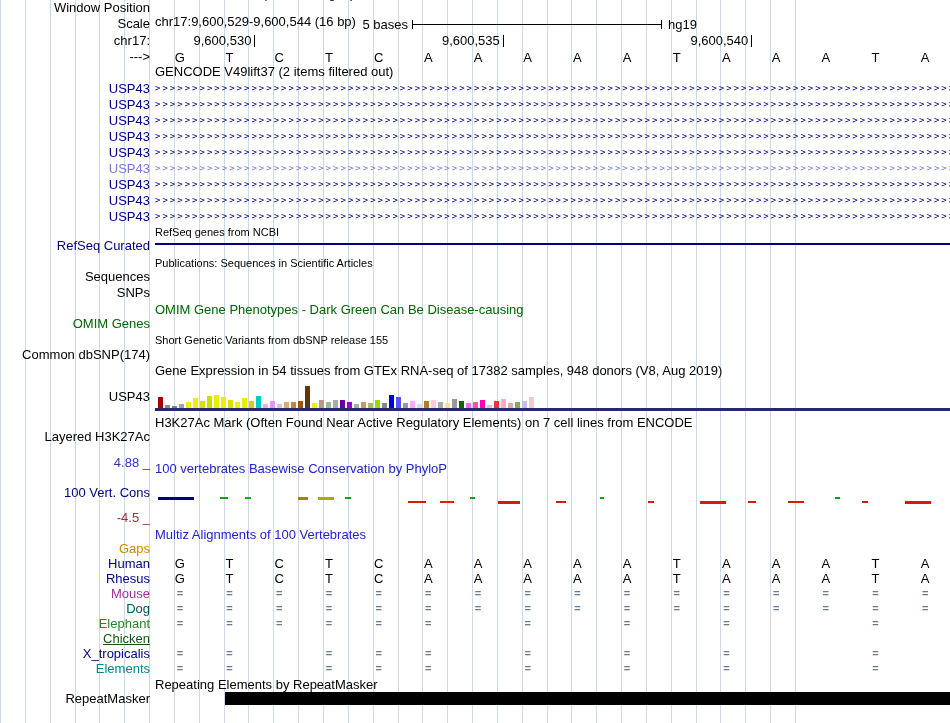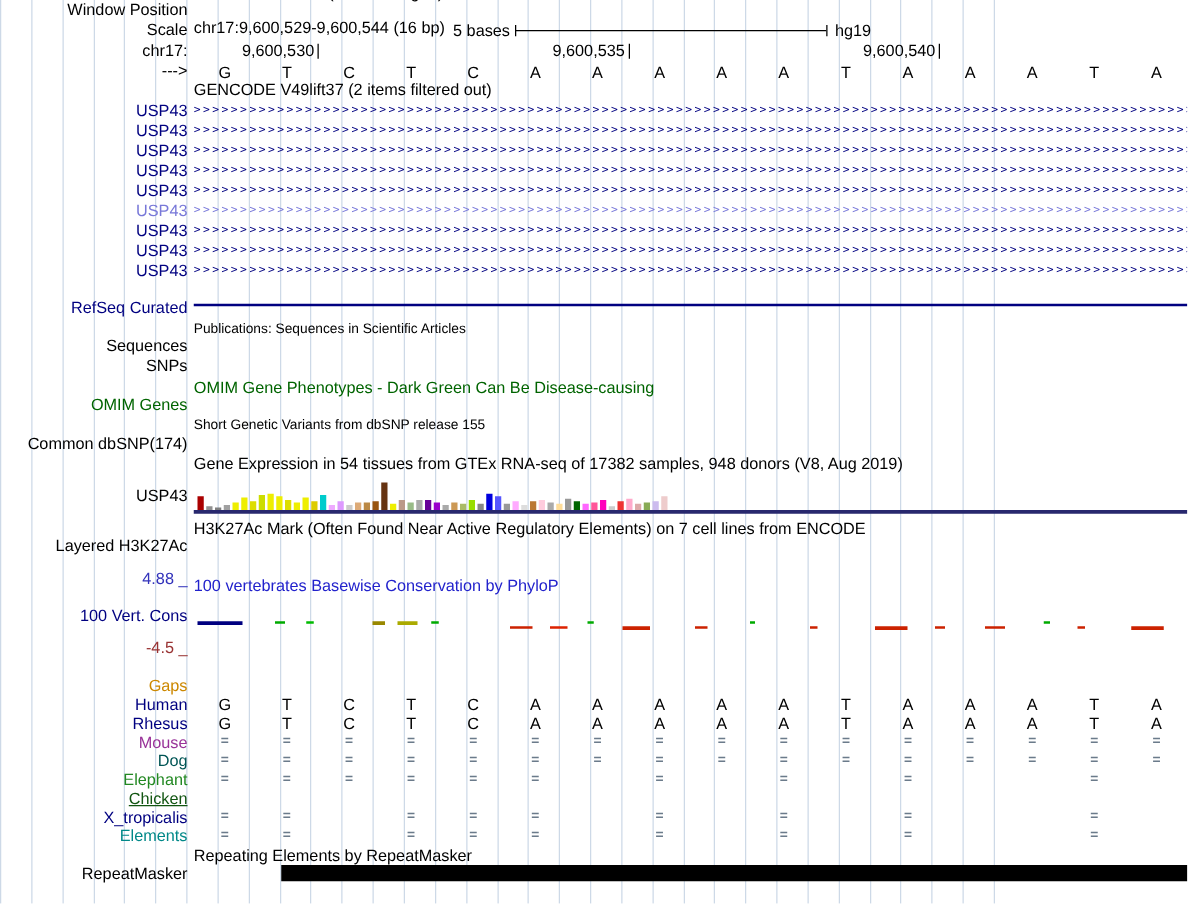--- a/index.html
+++ b/index.html
@@ -156,20 +156,21 @@
         <div class="gene-row" style="top: 193px;">
           <div class="gene-label" style="color: rgb(0, 0, 128);">USP43</div>
           <div class="arrow-line" style="color: rgb(0, 0, 128);">&gt;&gt;&gt;&gt;&gt;&gt;&gt;&gt;&gt;&gt;&gt;&gt;&gt;&gt;&gt;&gt;&gt;&gt;&gt;&gt;&gt;&gt;&gt;&gt;&gt;&gt;&gt;&gt;&gt;&gt;&gt;&gt;&gt;&gt;&gt;&gt;&gt;&gt;&gt;&gt;&gt;&gt;&gt;&gt;&gt;&gt;&gt;&gt;&gt;&gt;&gt;&gt;&gt;&gt;&gt;&gt;&gt;&gt;&gt;&gt;&gt;&gt;&gt;&gt;&gt;&gt;&gt;&gt;&gt;&gt;&gt;&gt;&gt;&gt;&gt;&gt;&gt;&gt;&gt;&gt;&gt;&gt;&gt;&gt;&gt;&gt;&gt;&gt;&gt;&gt;&gt;&gt;&gt;&gt;&gt;&gt;&gt;&gt;&gt;&gt;&gt;&gt;&gt;&gt;&gt;&gt;&gt;&gt;&gt;&gt;&gt;&gt;&gt;&gt;&gt;&gt;&gt;&gt;&gt;&gt;&gt;&gt;&gt;&gt;&gt;&gt;&gt;&gt;&gt;&gt;</div>
         </div>
         <div class="gene-row" style="top: 209px;">
           <div class="gene-label" style="color: rgb(0, 0, 128);">USP43</div>
           <div class="arrow-line" style="color: rgb(0, 0, 128);">&gt;&gt;&gt;&gt;&gt;&gt;&gt;&gt;&gt;&gt;&gt;&gt;&gt;&gt;&gt;&gt;&gt;&gt;&gt;&gt;&gt;&gt;&gt;&gt;&gt;&gt;&gt;&gt;&gt;&gt;&gt;&gt;&gt;&gt;&gt;&gt;&gt;&gt;&gt;&gt;&gt;&gt;&gt;&gt;&gt;&gt;&gt;&gt;&gt;&gt;&gt;&gt;&gt;&gt;&gt;&gt;&gt;&gt;&gt;&gt;&gt;&gt;&gt;&gt;&gt;&gt;&gt;&gt;&gt;&gt;&gt;&gt;&gt;&gt;&gt;&gt;&gt;&gt;&gt;&gt;&gt;&gt;&gt;&gt;&gt;&gt;&gt;&gt;&gt;&gt;&gt;&gt;&gt;&gt;&gt;&gt;&gt;&gt;&gt;&gt;&gt;&gt;&gt;&gt;&gt;&gt;&gt;&gt;&gt;&gt;&gt;&gt;&gt;&gt;&gt;&gt;&gt;&gt;&gt;&gt;&gt;&gt;&gt;&gt;&gt;&gt;&gt;&gt;&gt;&gt;</div>
         </div>
       </div>
 
+    <div class="track-title small" style="top:225px">RefSeq genes from NCBI</div>
     <div class="row-label c-navy" style="top:239px">RefSeq Curated</div>
     <div class="refseq-line"></div>
 
     <div class="track-title small" style="top:256px">Publications: Sequences in Scientific Articles</div>
     <div class="row-label" style="top:270px">Sequences</div>
     <div class="row-label" style="top:286px">SNPs</div>
 
     <div class="track-title c-omim" style="top:303px">OMIM Gene Phenotypes - Dark Green Can Be Disease-causing</div>
     <div class="row-label c-omim" style="top:317px">OMIM Genes</div>
 
@@ -258,20 +259,21 @@
         <div class="cons-mark" style="left: 493px; width: 6px; height: 2px; top: 9px; background: rgb(204, 34, 0);"></div>
         <div class="cons-mark" style="left: 545px; width: 26px; height: 3px; top: 9px; background: rgb(204, 34, 0);"></div>
         <div class="cons-mark" style="left: 593px; width: 8px; height: 2px; top: 9px; background: rgb(204, 34, 0);"></div>
         <div class="cons-mark" style="left: 633px; width: 16px; height: 2px; top: 9px; background: rgb(204, 34, 0);"></div>
         <div class="cons-mark" style="left: 680px; width: 5px; height: 2px; top: 5px; background: rgb(0, 170, 0);"></div>
         <div class="cons-mark" style="left: 707px; width: 6px; height: 2px; top: 9px; background: rgb(204, 34, 0);"></div>
         <div class="cons-mark" style="left: 750px; width: 26px; height: 3px; top: 9px; background: rgb(204, 34, 0);"></div>
       </div>
     <div class="row-label c-pmin" style="top:511px">-4.5 _</div>
 
+    <div class="track-title c-blue" style="top:528px">Multiz Alignments of 100 Vertebrates</div>
     <div class="row-label c-gaps" style="top:542px">Gaps</div>
     <div>
         <div class="sp-row" style="top: 556px;">
           <div class="sp-label" style="color: rgb(0, 0, 128);">Human</div>
           <div class="sp-cells">
             <div class="sp-base" style="left: 24.8438px;">G</div>
             <div class="sp-base" style="left: 74.5312px;">T</div>
             <div class="sp-base" style="left: 124.219px;">C</div>
             <div class="sp-base" style="left: 173.906px;">T</div>
             <div class="sp-base" style="left: 223.594px;">C</div>

